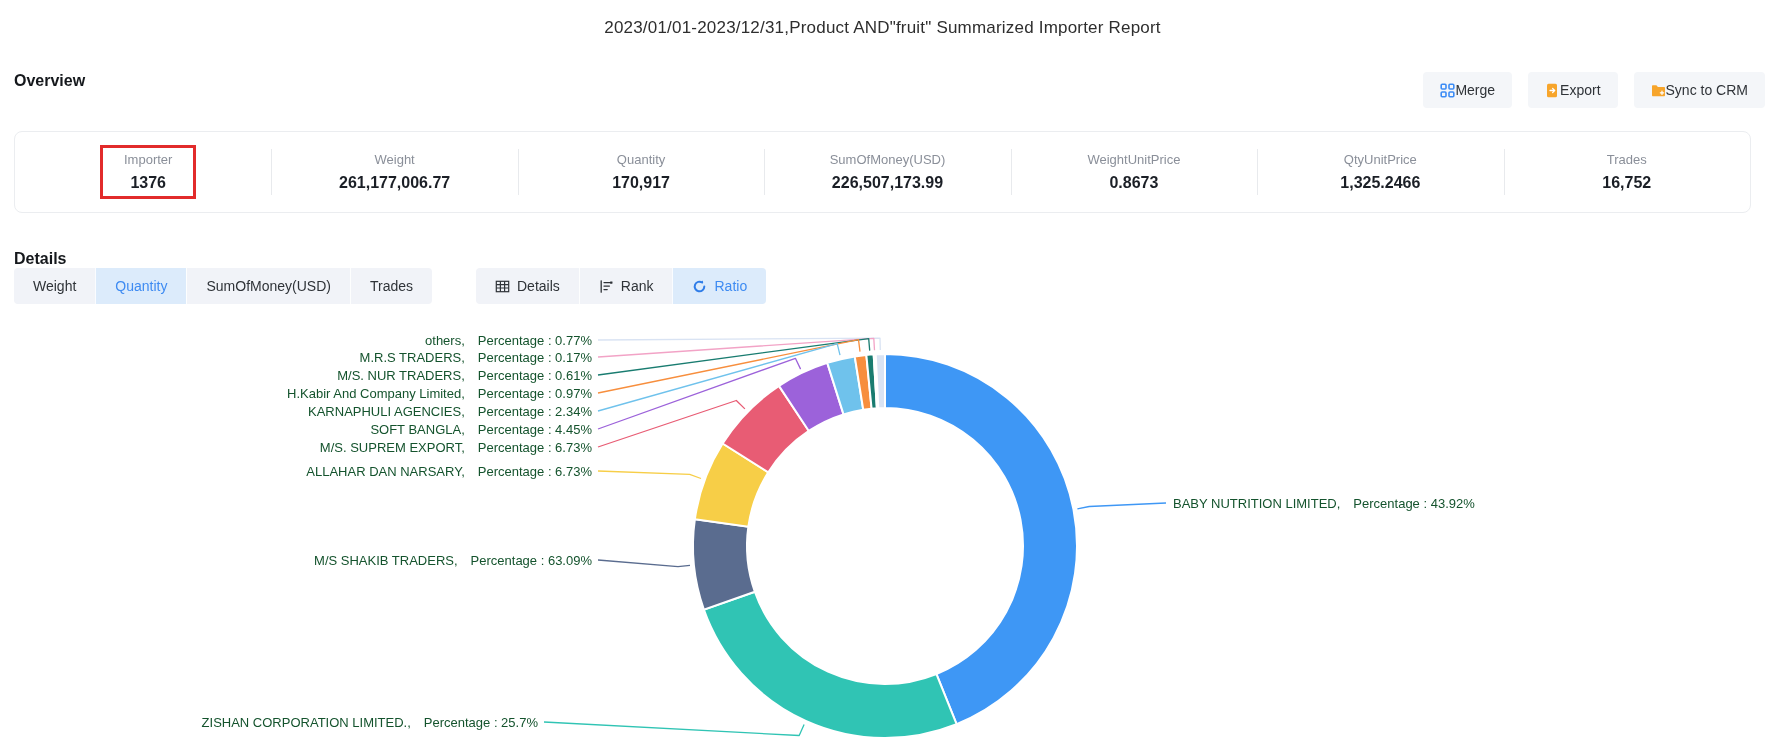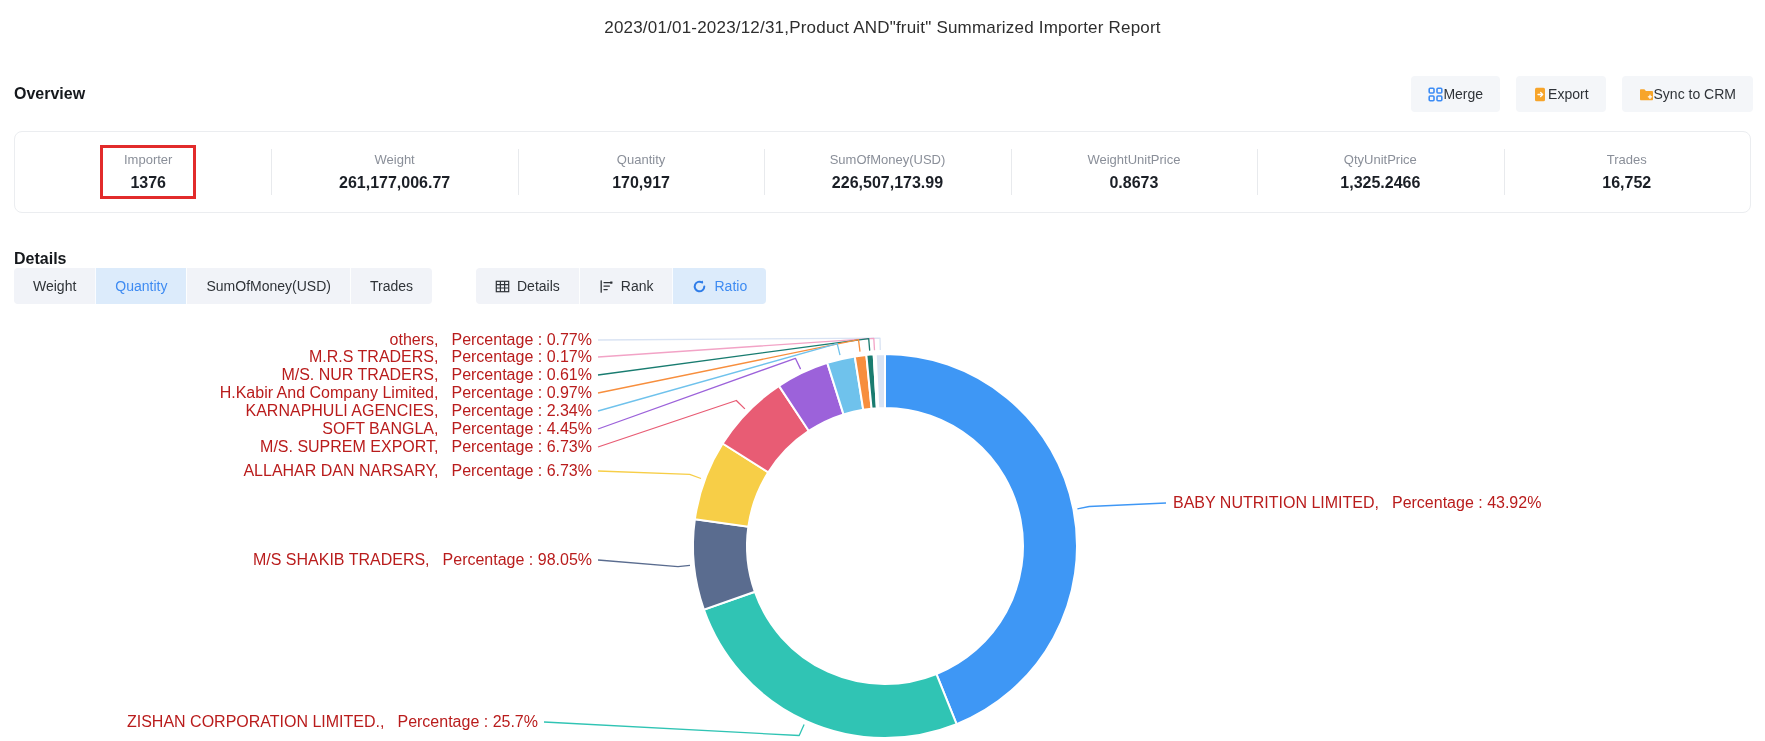--- a/index.html
+++ b/index.html
@@ -6,22 +6,22 @@
   html,body { width:1765px; height:741px; }
   body {
     position:relative; overflow:hidden; background:#fff;
     font-family:"Liberation Sans", sans-serif; color:#2e3238;
   }
   .title {
     position:absolute; top:18px; left:0; width:100%; text-align:center;
     font-size:17px; font-weight:500; color:#2e2e2e; letter-spacing:.2px;
   }
   .header-row {
-    position:absolute; left:14px; right:12px; top:72px; height:44px;
-    display:flex; align-items:center; justify-content:space-between;
+    position:absolute; left:14px; right:0; top:72px; height:44px;
+    display:flex; align-items:flex-start; justify-content:space-between;
   }
   .h2 { font-size:16px; font-weight:700; color:#15181c; }
   .hdr-buttons { display:flex; gap:16px; }
   .hbtn {
     height:36px; padding:0 17px; background:#f4f6f9; border:none; border-radius:4px;
     display:flex; align-items:center; font-size:14px; color:#2f3338;
     font-family:"Liberation Sans", sans-serif; cursor:pointer;
   }
   .stats-card {
     position:absolute; left:14px; top:131px; width:1737px; height:82px;
@@ -49,21 +49,21 @@
     font-family:"Liberation Sans", sans-serif; cursor:pointer;
   }
   .seg + .seg { border-left:1px solid rgba(255,255,255,.85); }
   .seg:first-child { border-radius:4px 0 0 4px; }
   .seg:last-child { border-radius:0 4px 4px 0; }
   .seg.active { background:#dcebfb; color:#3e8bf2; }
   #chart-svg { position:absolute; left:0; top:0; pointer-events:none; }
   #chart-svg path.slice { pointer-events:auto; cursor:pointer; }
   .chart-label {
     position:absolute; transform:translateY(-50%); white-space:nowrap;
-    font-size:16px; color:#b91c1c;
+    font-size:13px; color:#14532d;
   }
   .chart-label .pct { margin-left:13px; }
   .icon { display:inline-flex; align-items:center; }
 </style>
 </head>
 <body>
 
 <div class="title">2023/01/01-2023/12/31,Product AND"fruit" Summarized Importer Report</div>
 
 <div class="header-row">
@@ -232,16 +232,16 @@
 </svg>
 <div id="chart-labels">
     <div class="chart-label" style="top: 340px; right: 1173px; text-align: right;"><span>others,</span><span class="pct">Percentage : 0.77%</span></div>
     <div class="chart-label" style="top: 357px; right: 1173px; text-align: right;"><span>M.R.S TRADERS,</span><span class="pct">Percentage : 0.17%</span></div>
     <div class="chart-label" style="top: 375px; right: 1173px; text-align: center;"><span>M/S. NUR TRADERS,</span><span class="pct">Percentage : 0.61%</span></div>
     <div class="chart-label" style="top: 393px; right: 1173px; text-align: right;"><span>H.Kabir And Company Limited,</span><span class="pct">Percentage : 0.97%</span></div>
     <div class="chart-label" style="top: 411px; right: 1173px; text-align: right;"><span>KARNAPHULI AGENCIES,</span><span class="pct">Percentage : 2.34%</span></div>
     <div class="chart-label" style="top: 429px; right: 1173px; text-align: right;"><span>SOFT BANGLA,</span><span class="pct">Percentage : 4.45%</span></div>
     <div class="chart-label" style="top: 447px; right: 1173px; text-align: right;"><span>M/S. SUPREM EXPORT,</span><span class="pct">Percentage : 6.73%</span></div>
     <div class="chart-label" style="top: 471px; right: 1173px; text-align: right;"><span>ALLAHAR DAN NARSARY,</span><span class="pct">Percentage : 6.73%</span></div>
-    <div class="chart-label" style="top: 560px; right: 1173px; text-align: right;"><span>M/S SHAKIB TRADERS,</span><span class="pct">Percentage : 98.05%</span></div>
+    <div class="chart-label" style="top: 560px; right: 1173px; text-align: right;"><span>M/S SHAKIB TRADERS,</span><span class="pct">Percentage : 63.09%</span></div>
     <div class="chart-label" style="top: 722px; right: 1227px; text-align: right;"><span>ZISHAN CORPORATION LIMITED.,</span><span class="pct">Percentage : 25.7%</span></div>
     <div class="chart-label" style="top: 503px; left: 1173px;"><span>BABY NUTRITION LIMITED,</span><span class="pct">Percentage : 43.92%</span></div>
   </div>
 
 </body></html>

